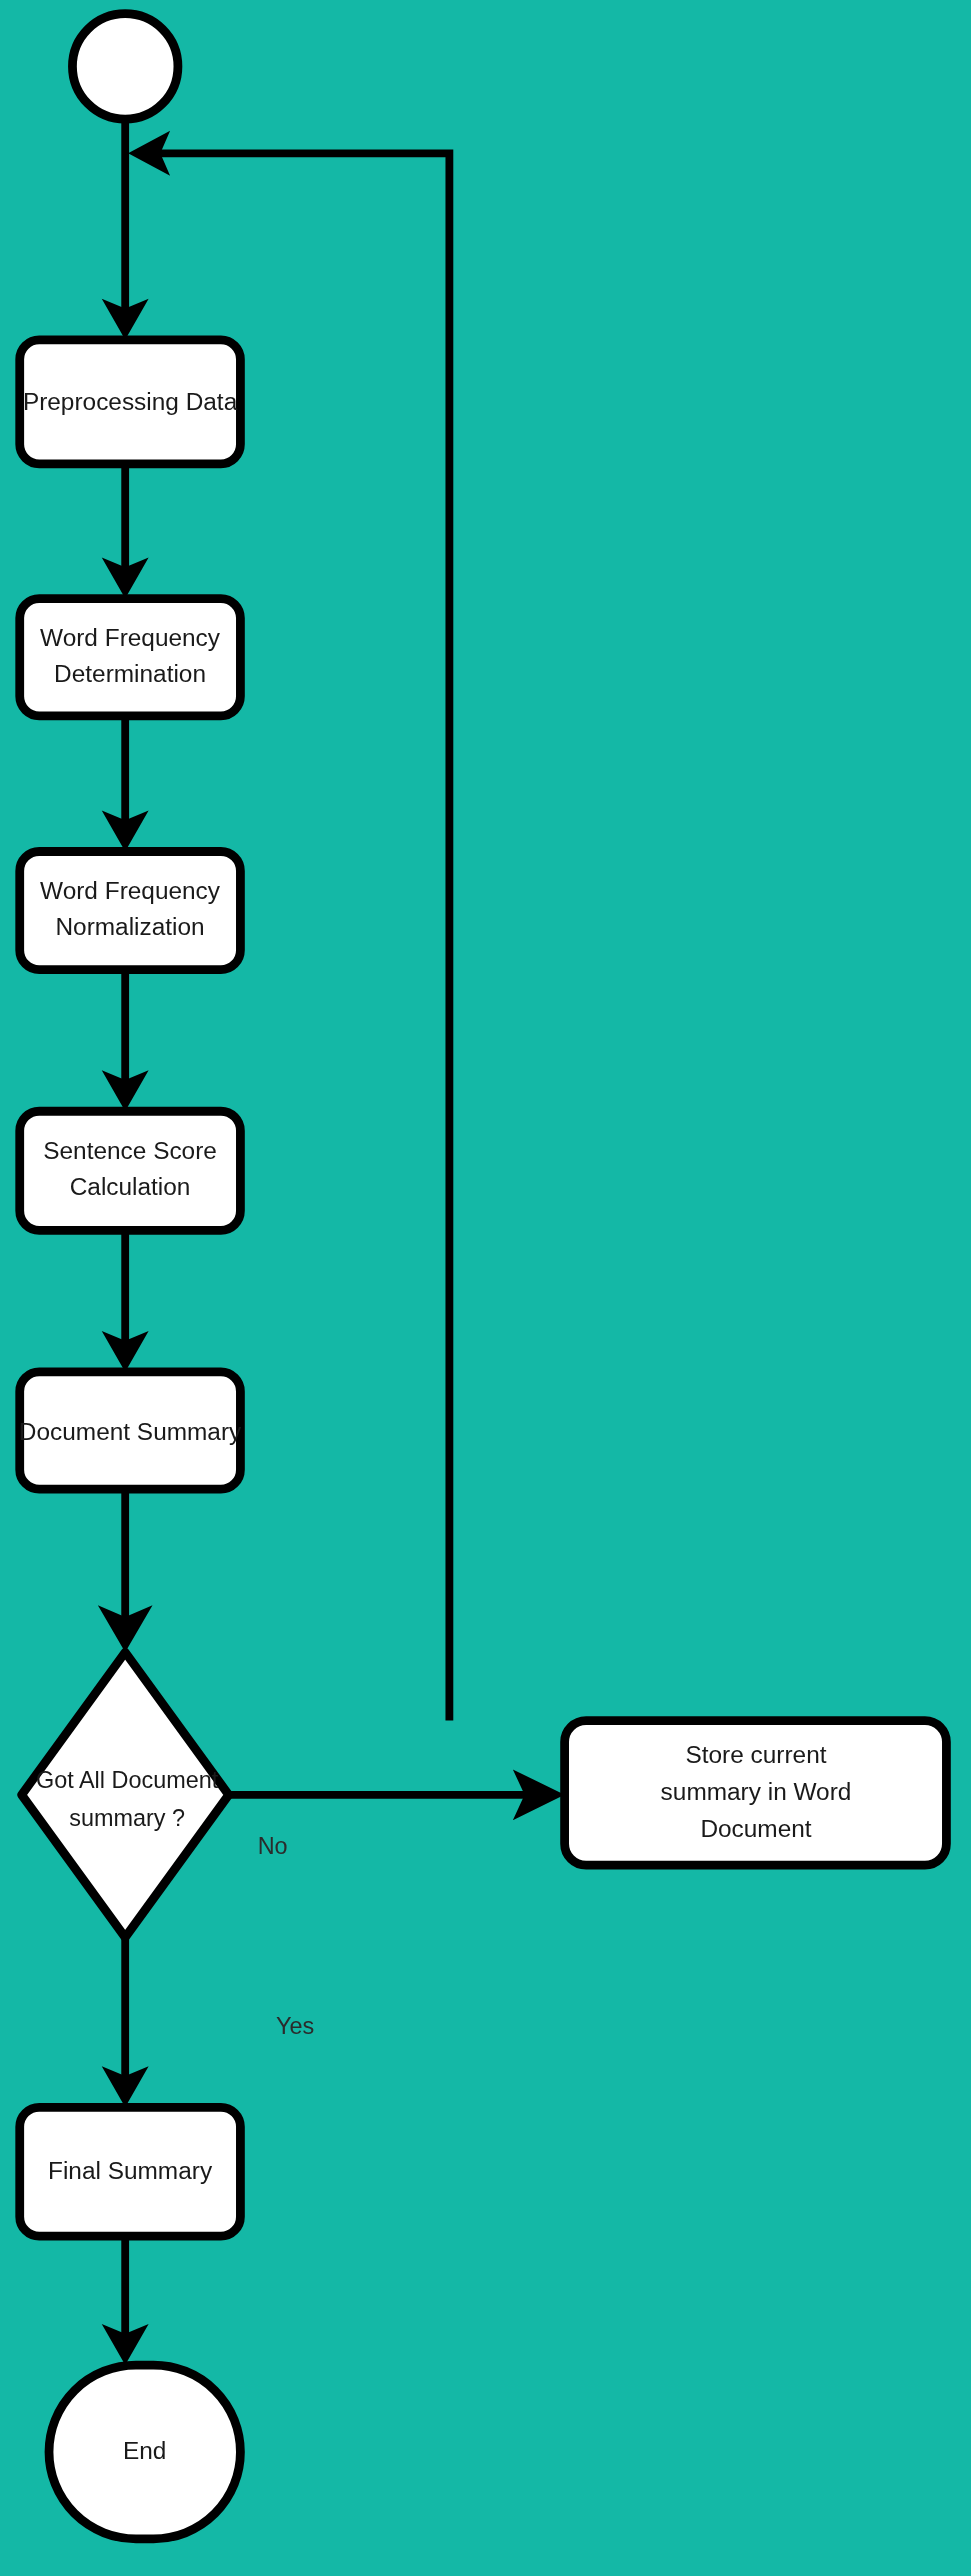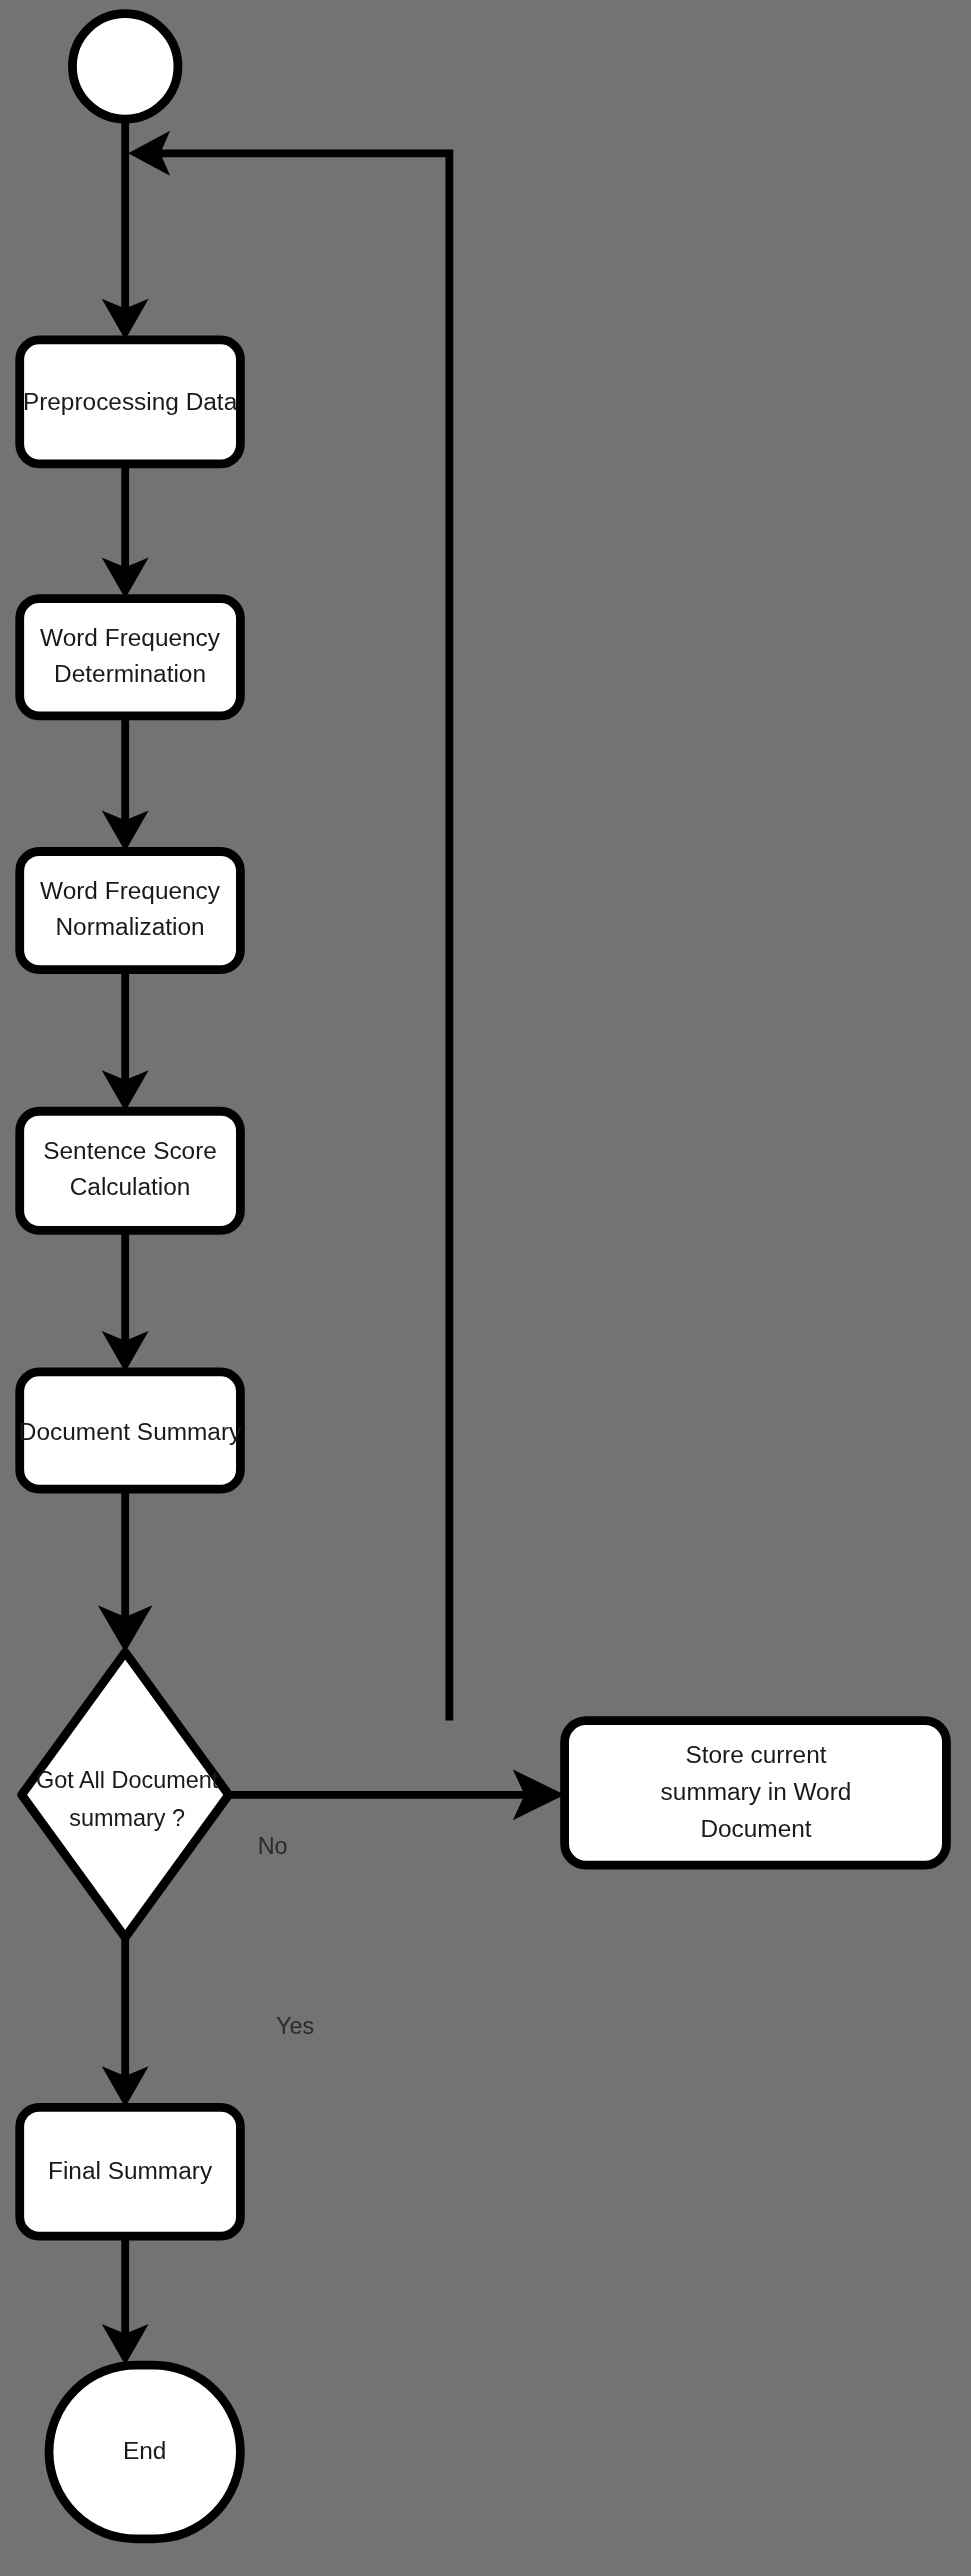--- a/index.html
+++ b/index.html
@@ -10,21 +10,21 @@
   body {
     width: 972px;
     height: 2576px;
     font-family: "Liberation Sans", sans-serif;
     overflow: hidden;
   }
   #flowchart-root {
     position: relative;
     width: 972px;
     height: 2576px;
-    background: #737373;
+    background: #14b8a6;
   }
   svg#flow-svg {
     display: block;
     width: 972px;
     height: 2576px;
   }
   .node-shape {
     fill: #ffffff;
     stroke: #000000;
     stroke-width: 9;

